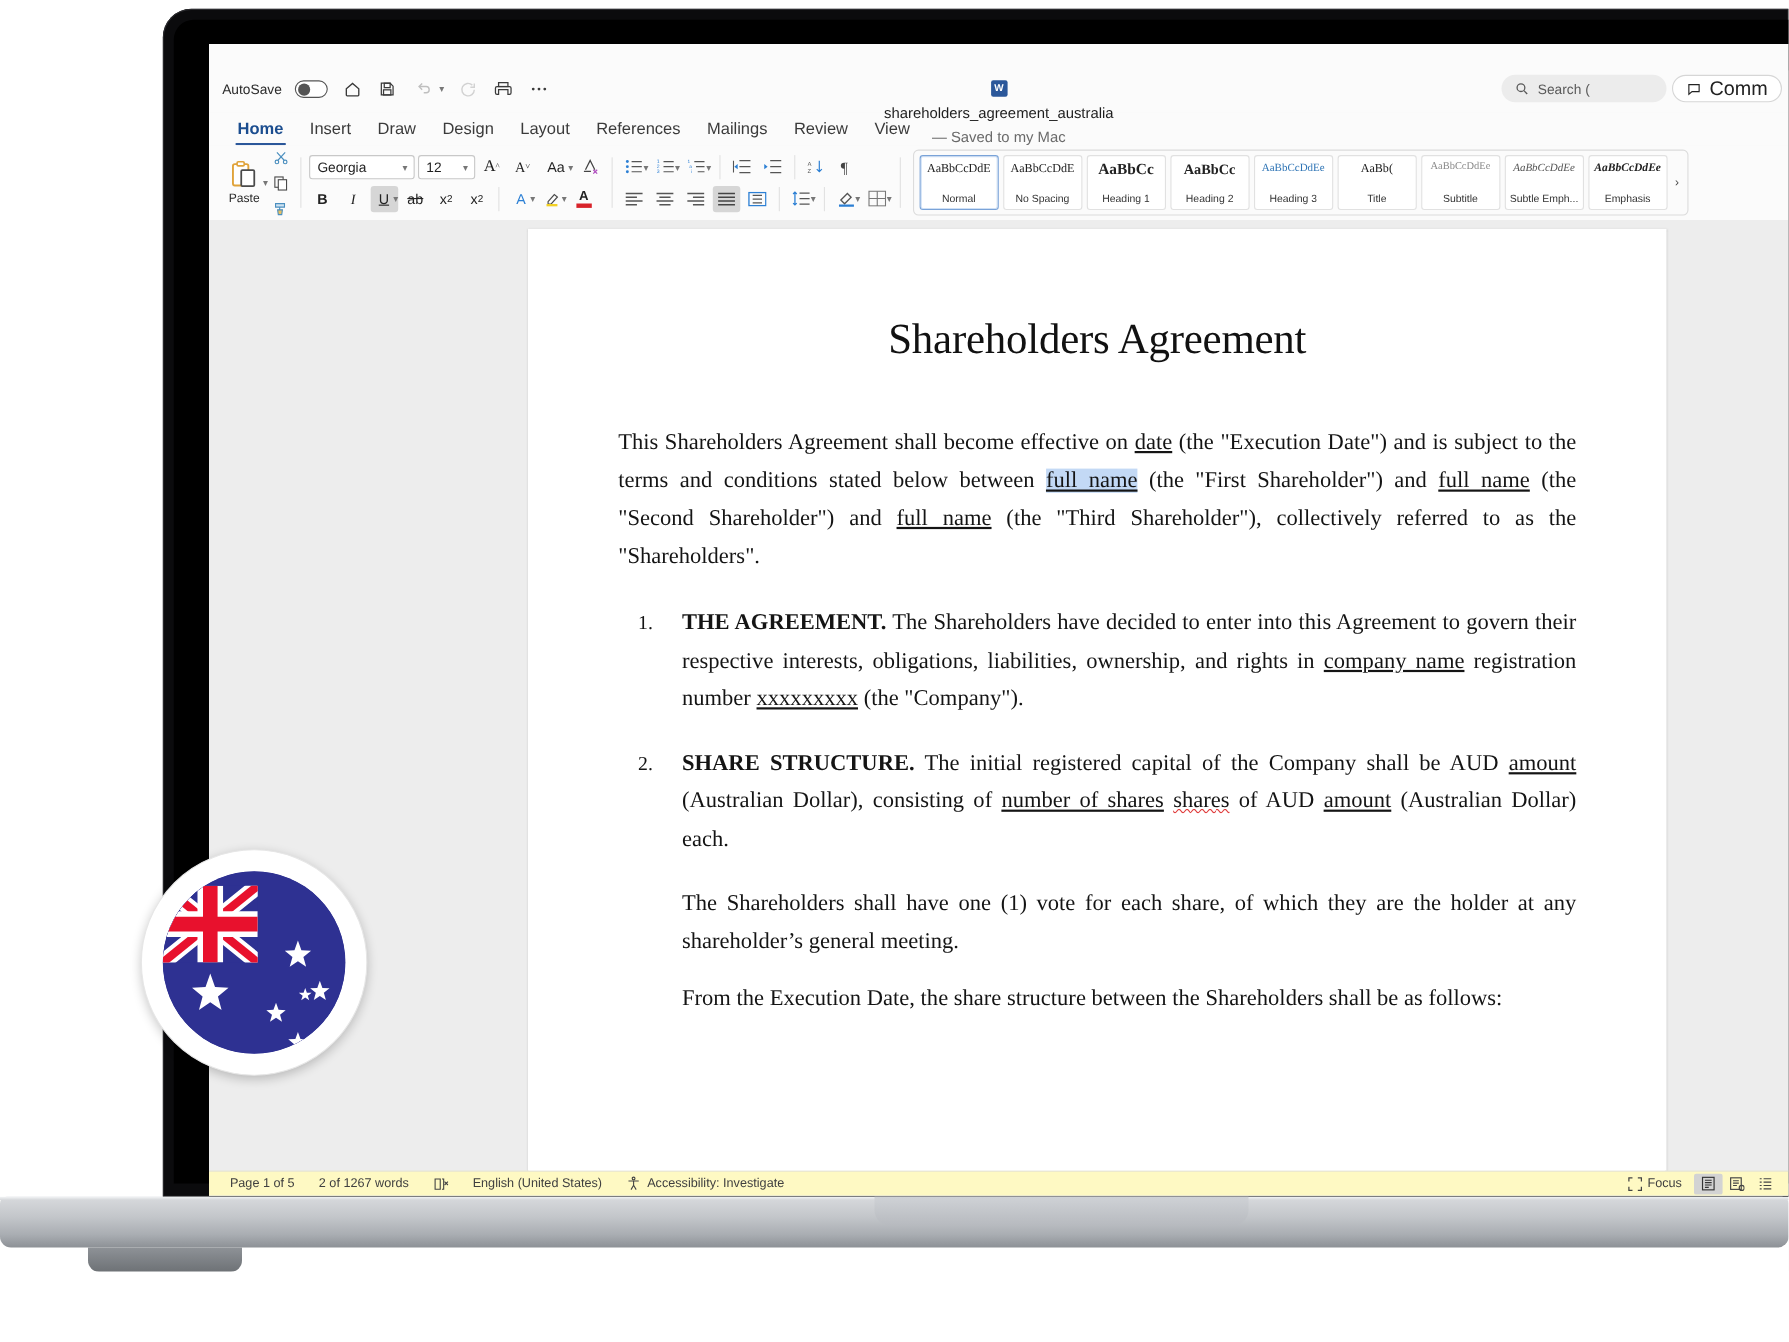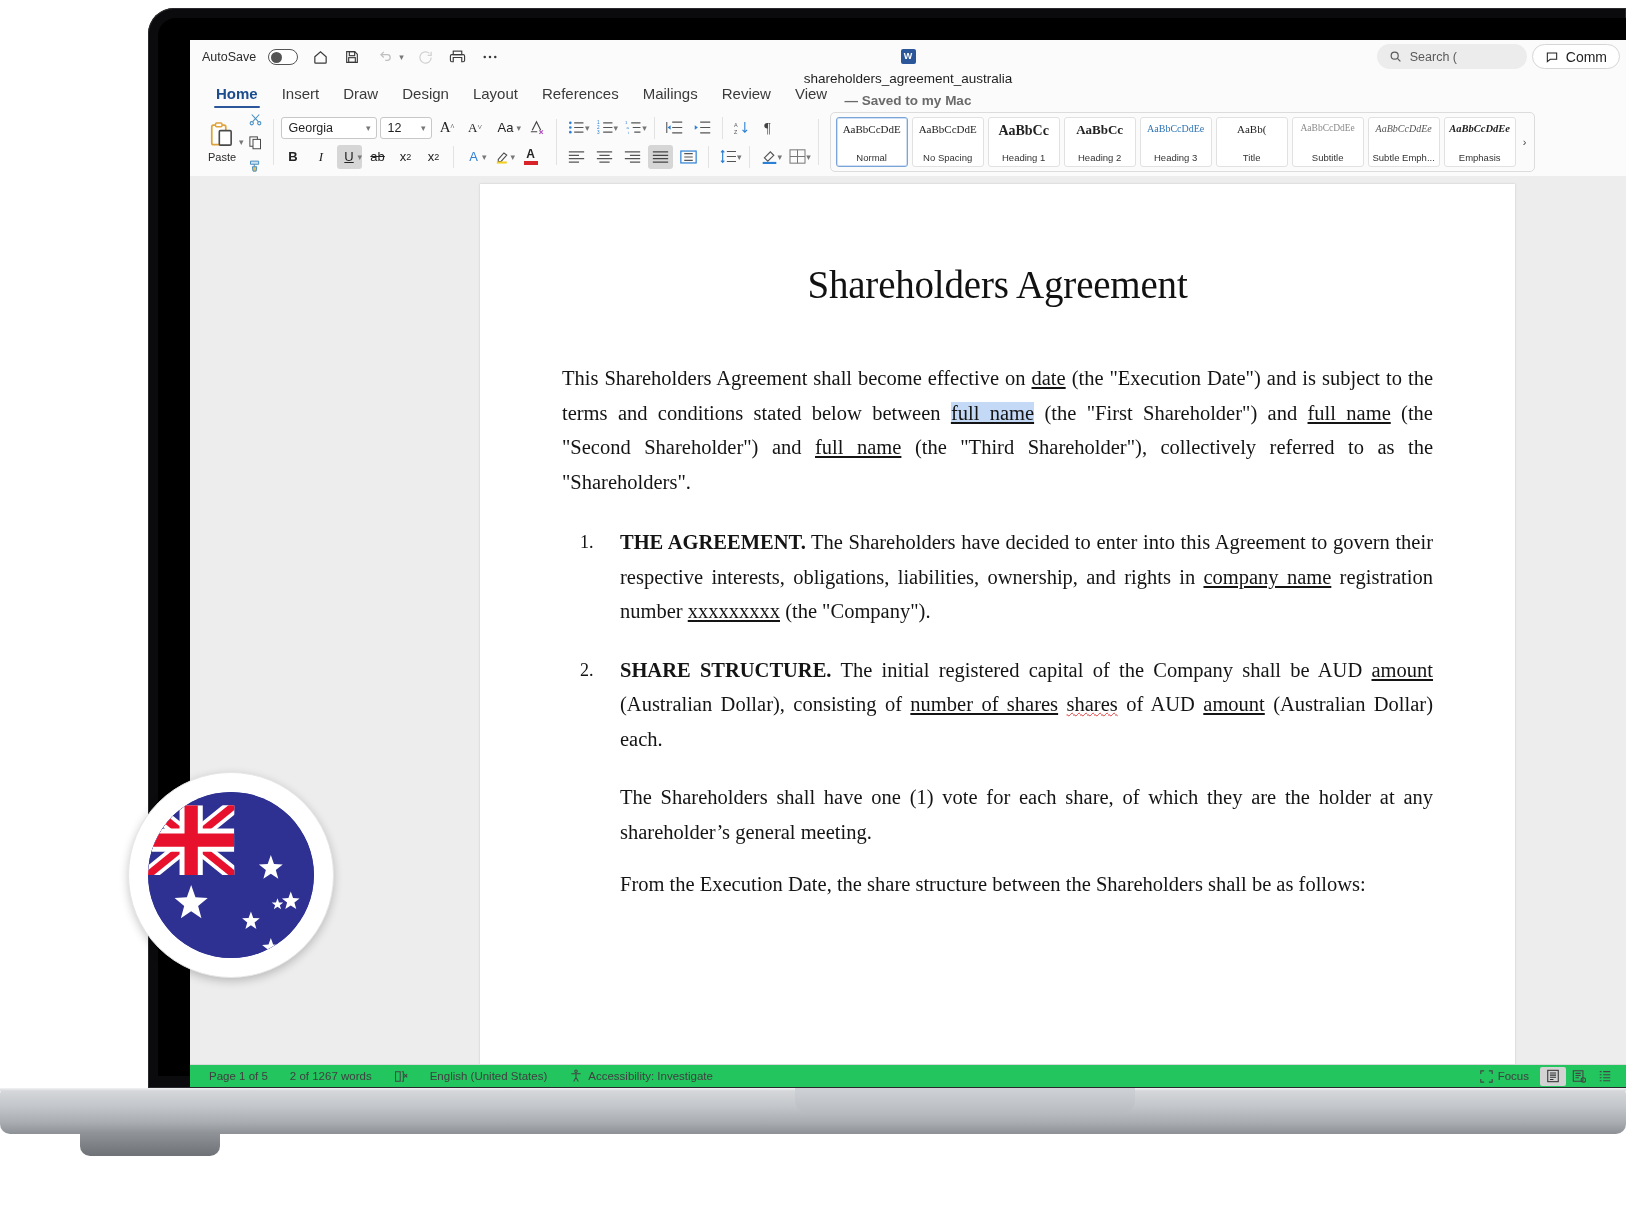--- a/index.html
+++ b/index.html
@@ -42,49 +42,49 @@
   }
   .mb-foot {
     position:absolute; left:80px; top:1134px; width:140px; height:22px;
     background: linear-gradient(180deg,#8e9297,#6e7276);
     border-radius: 0 0 10px 10px;
   }
 
   
   .word-win { position:absolute; inset:0; background:#fbfbfb; display:flex; flex-direction:column; }
 
-  .titlebar { height:38px; position:relative; background:#fbfbfb; flex:0 0 38px; }
+  .titlebar { height:38px; position:relative; background:#fbfbfb; flex:0 0 38px;margin-top:24px; }
   .qat { position:absolute; left:12px; top:7px; display:flex; align-items:center; gap:12px; }
   .autosave-label { font-size:12.5px; color:#2b2b2b; }
   .toggle {
     width:30px;height:16px;border-radius:9px;background:#fff;border:1.6px solid #545454;
     position:relative; cursor:pointer;
   }
   .toggle:after{content:"";position:absolute;left:1.5px;top:1.5px;width:11px;height:11px;border-radius:50%;background:#545454;}
   .qicon { width:20px;height:20px; display:flex;align-items:center;justify-content:center; color:#3a3a3a; }
   .qicon svg{display:block;}
   .qicon.dim{opacity:.42;}
   .chev-sm { font-size:9px; color:#777; margin-left:-7px; }
 
   .doctitle {
     position:absolute; left:0; right:0; top:9px; text-align:center;
     font-size:13.5px; color:#1e1e1e; display:flex; align-items:center; justify-content:center; gap:7px;flex-direction:column;
   }
   .wicon{width:15px;height:15px;border-radius:2px;background:#2b579a;position:relative;display:inline-block;}
   .wicon:after{content:"W";position:absolute;inset:0;color:#fff;font-size:9px;font-weight:bold;text-align:center;line-height:15px;}
-  .savedtxt{color:#6a6a6a;font-weight:bold;}
+  .savedtxt{color:#6a6a6a;}
 
   .tb-right { position:absolute; right:6px; top:4px; display:flex; gap:5px; align-items:flex-end;}
   .search-pill{
     height:25px; min-width:150px; border-radius:13px; background:#ececec;
     display:flex;align-items:center;gap:8px; padding:0 12px; font-size:12.5px; color:#5a5a5a;
   }
   .comments-pill{
     height:25px; border-radius:13px; background:#fff; border:1px solid #d6d6d6;
-    display:flex;align-items:center;gap:7px;padding:0 12px;font-size:14px;color:#222;
+    display:flex;align-items:center;gap:7px;padding:0 12px;font-size:18px;color:#222;
   }
 
   
   .tabs { height:30px; display:flex; align-items:flex-end; gap:0px; padding-left:14px; background:#fbfbfb; flex:0 0 30px;}
   .tab { font-size:15px; color:#3b3b3b; padding:0 12px 6px 12px; position:relative; cursor:default; white-space:nowrap;}
   .tab.active { color:#1b4d8f; font-weight:bold; }
   .tab.active:after{content:"";position:absolute;left:10px;right:10px;bottom:0;height:2.5px;background:#2b579a;border-radius:2px;}
 
   
   .ribbon { flex:0 0 68px; background:#fbfbfb; display:flex; align-items:center; padding:0 6px 0 8px; position:relative; }
@@ -158,21 +158,21 @@
     text-align:justify; margin-bottom:24px; padding-left:58px; position:relative;
   }
   .li-num{position:absolute;left:18px;top:0;font-size:18px;}
   .doc-sub{
     font-family:"Liberation Serif",serif; font-size:20.5px; line-height:34.5px; color:#141414;
     text-align:justify; margin-bottom:18px; padding-left:58px;
   }
 
   
   .statusbar{
-    flex:0 0 23px; background:#22c55e; border-top:1px solid #d9d9d9;
+    flex:0 0 23px; background:#fef9c3; border-top:1px solid #d9d9d9;
     display:flex;align-items:center; font-size:11.5px; color:#404040; padding:0 8px; gap:0;
   }
   .sb-item{display:flex;align-items:center;gap:5px;padding:0 11px;white-space:nowrap;}
   .sb-spacer{flex:1;}
   .sb-viewbtn{width:26px;height:19px;display:flex;align-items:center;justify-content:center;border-radius:2px;}
   .sb-viewbtn.on{background:#d3d3d3;}
 
   
   .badge {
     position:absolute; left:128px; top:772px; width:206px; height:206px;

